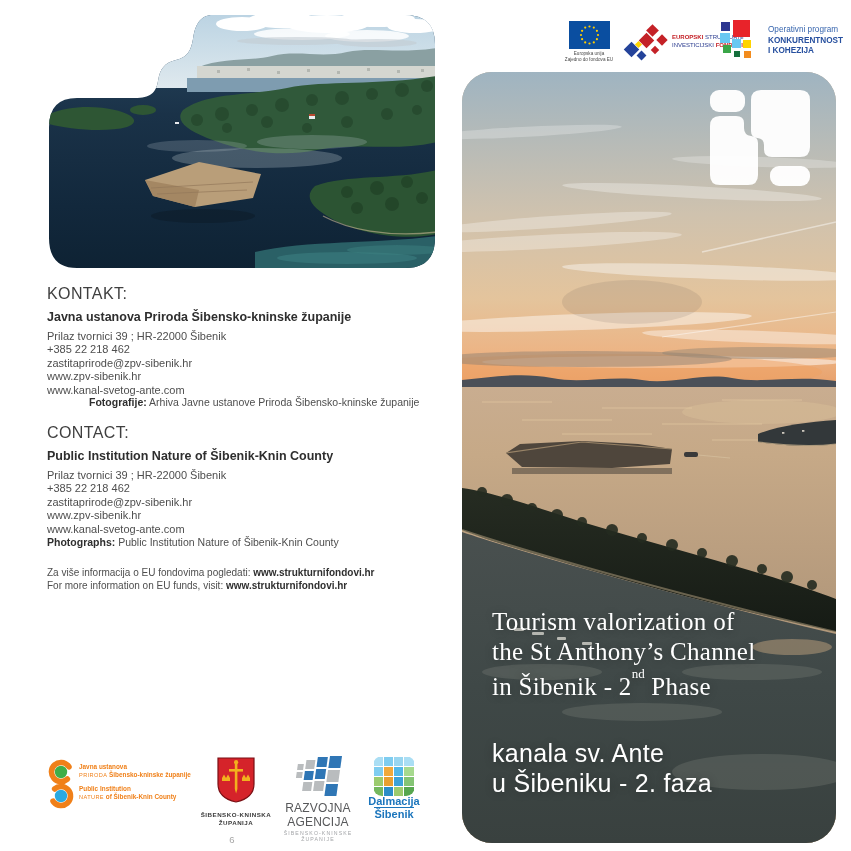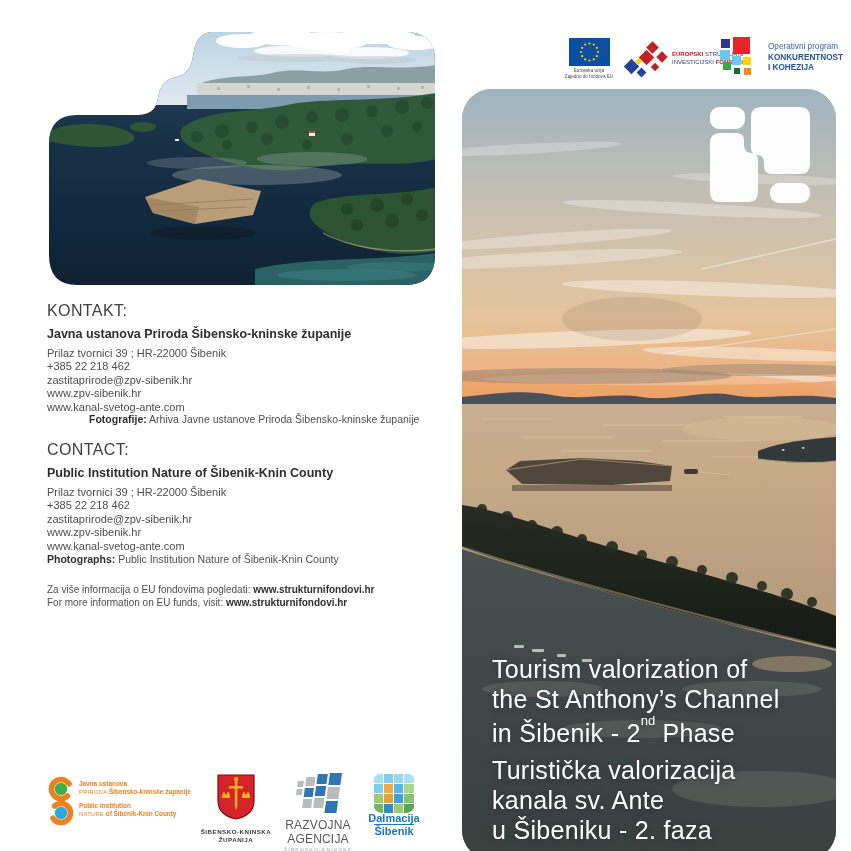--- a/index.html
+++ b/index.html
@@ -1,21 +1,21 @@
 <!DOCTYPE html>
 <html><head>
 <meta charset="utf-8">
 <style>
   html,body{margin:0;padding:0;}
   body{
     width:851px;height:851px;position:relative;overflow:hidden;
     background:#ffffff;font-family:"Liberation Sans",sans-serif;
     -webkit-font-smoothing:antialiased;
   }
-  .abs{position:absolute;margin-top:17px;}
+  .abs{position:absolute;}
 
   
   .heading{font-size:16px;color:#3f3f3f;letter-spacing:.4px;}
   .org{font-size:12.5px;font-weight:bold;color:#2e2e2e;}
   .addr{font-size:11px;color:#4e4e4e;line-height:13.4px;}
   .credit{font-size:10.5px;color:#4e4e4e;}
   .credit .lbl{font-weight:bold;color:#2e2e2e;}
   .euinfo{font-size:10px;color:#4e4e4e;line-height:13px;}
   .euinfo .lnk{font-weight:bold;color:#2f2f2f;}
   .pagenum{left:47px;top:834px;width:370px;text-align:center;font-size:9.5px;color:#a7a7a7;}
@@ -43,21 +43,21 @@
   .esiftxt .r{color:#c42127;font-weight:bold;}
   .esiftxt .b{color:#2a3b8f;}
   .opkk{left:720px;top:20px;}
   .opkktxt{position:absolute;left:48px;top:5px;font-size:8.2px;line-height:10.5px;color:#3866ae;white-space:nowrap;}
   .opkktxt .bold{font-weight:bold;color:#27509f;}
 
   
   .cover{left:462px;top:72px;width:374px;height:771px;border-radius:30px;overflow:hidden;background:#b9a78f;}
   .coverlogo{position:absolute;left:246px;top:18px;width:104px;height:98px;}
   .title{position:absolute;left:30px;color:#ffffff;font-size:25px;line-height:30px;letter-spacing:.3px;font-weight:400;text-shadow:0 1px 8px rgba(0,0,0,.28);}
-  .title-en{top:565px;}
+  .title-en{top:535px;font-family:Liberation Serif, serif;}
   .title-hr{top:666px;}
   .title sup{font-size:13px;position:relative;top:-8px;letter-spacing:0;}
 </style>
 </head>
 <body>
 
 <div class="abs" style="left:47px;top:10px;width:390px;height:262px;">
   <svg width="390" height="262" viewBox="0 0 390 262">
     <defs>
       <clipPath id="lp">
@@ -440,17 +440,16 @@
       </g>
     </svg>
   </div>
 
   <div class="title title-en">
     <div>Tourism valorization of</div>
     <div>the St Anthony’s Channel</div>
     <div><span>in Šibenik - 2</span><sup>nd</sup><span> Phase</span></div>
   </div>
   <div class="title title-hr">
-    <div>Turistička valorizacija</div>
     <div>kanala sv. Ante</div>
     <div>u Šibeniku - 2. faza</div>
   </div>
 </div>
 
 </body></html>

